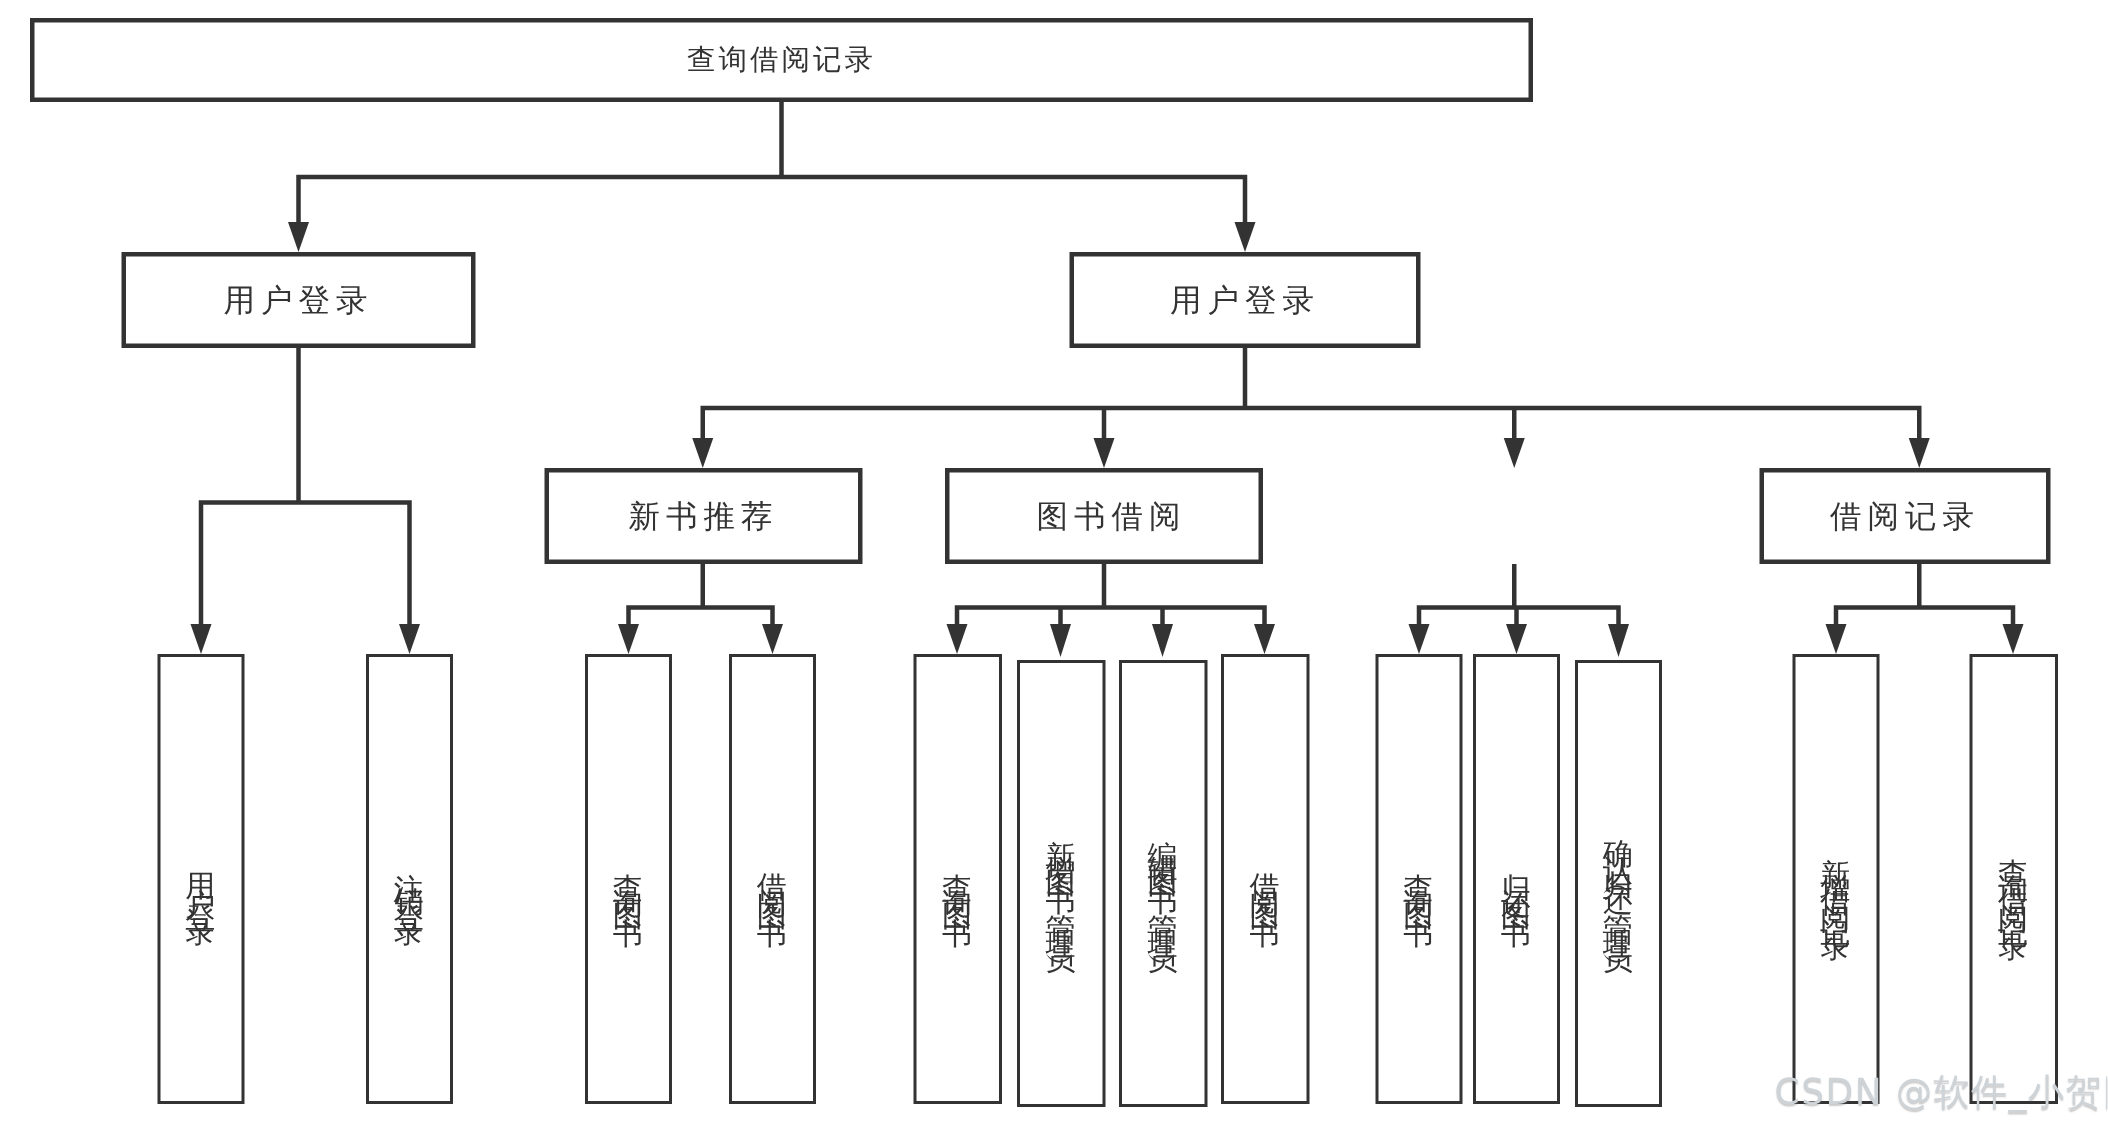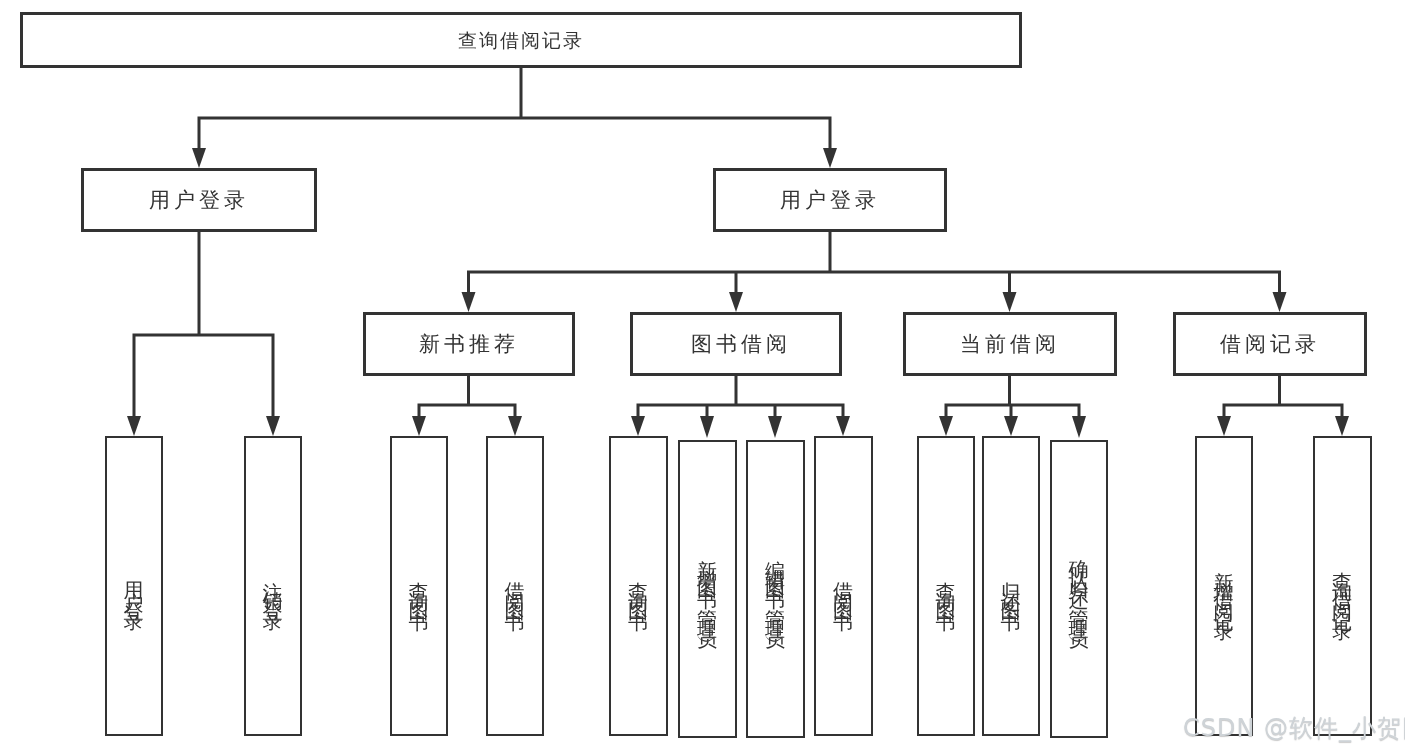--- a/index.html
+++ b/index.html
@@ -119,23 +119,20 @@
   <div class="box h" style="left:713px;top:168px;width:234px;height:64px;">
     <span>用户登录</span>
   </div>
 
   <div class="box h" style="left:363px;top:312px;width:212px;height:64px;">
     <span>新书推荐</span>
   </div>
   <div class="box h" style="left:630px;top:312px;width:212px;height:64px;padding-left:10px;">
     <span>图书借阅</span>
   </div>
-  <div class="box h" style="left:903px;top:312px;width:214px;height:64px;">
-    <span>当前借阅</span>
-  </div>
   <div class="box h" style="left:1173px;top:312px;width:194px;height:64px;">
     <span>借阅记录</span>
   </div>
 
   <div class="box v" style="left:105px;top:436px;width:58px;height:300px;">
     <span>用户登录</span>
   </div>
   <div class="box v" style="left:244px;top:436px;width:58px;height:300px;">
     <span>注销登录</span>
   </div>

